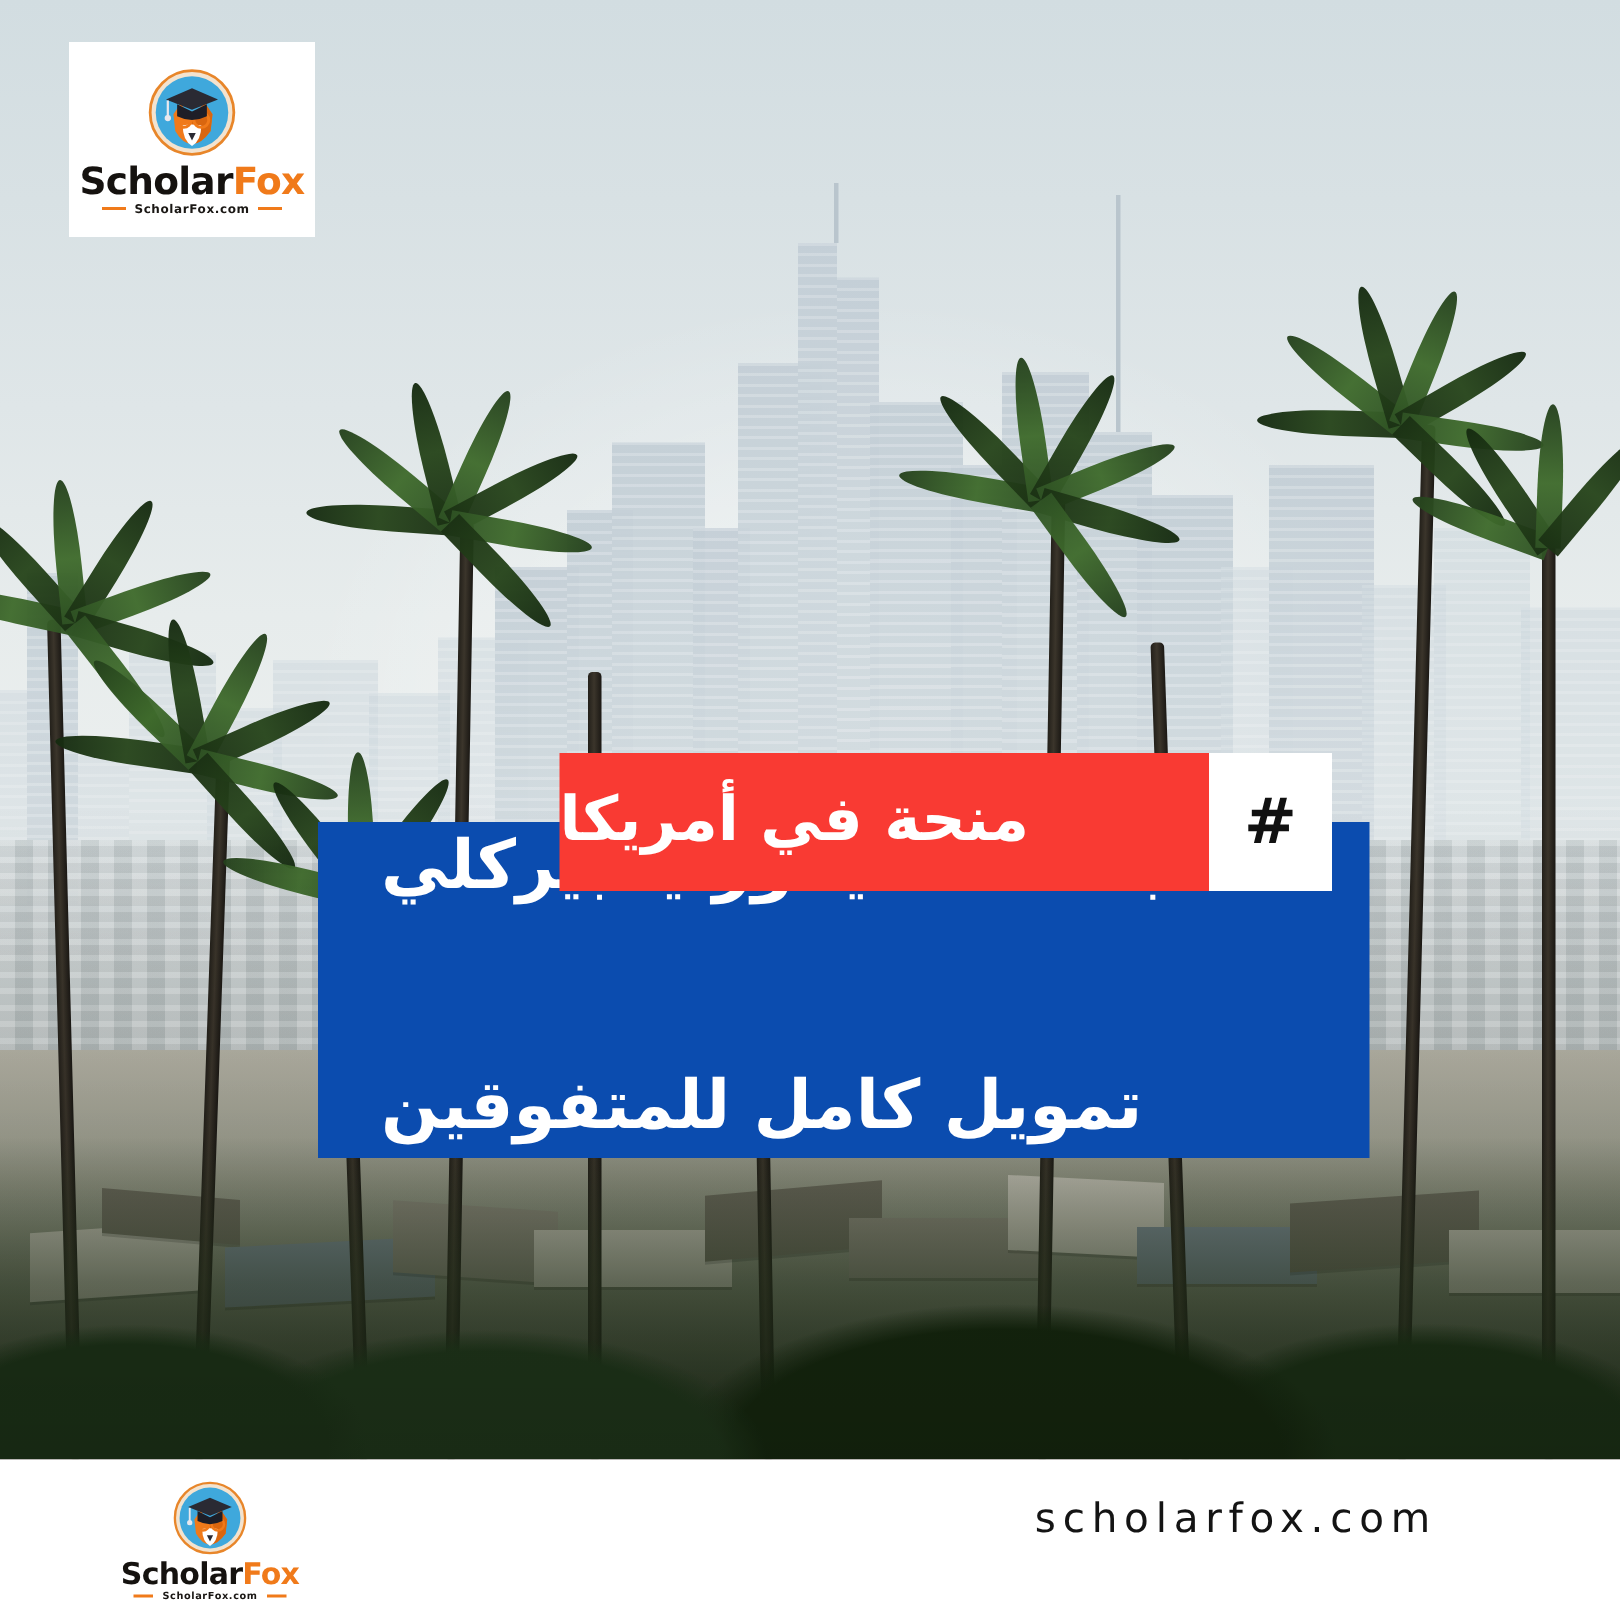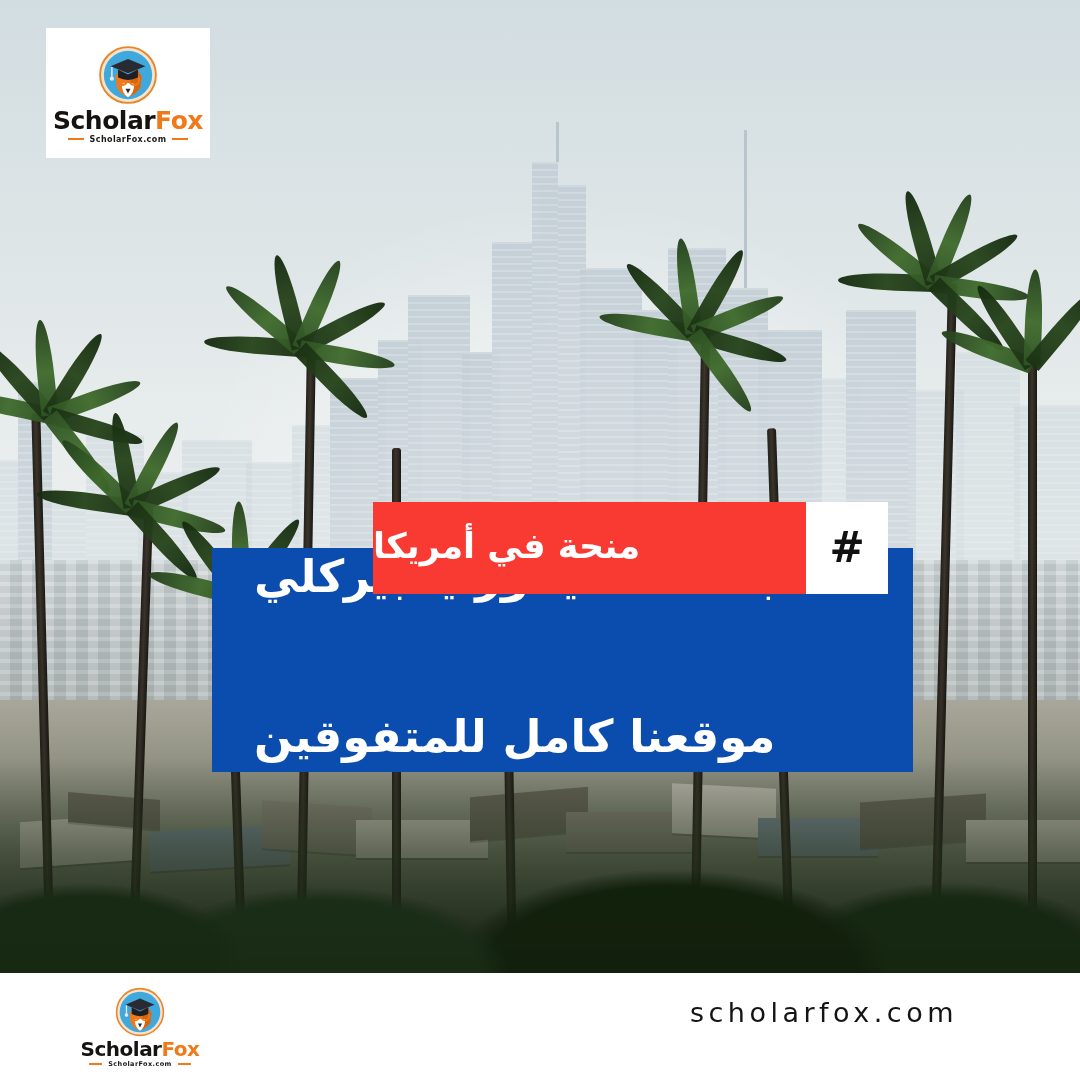--- a/index.html
+++ b/index.html
@@ -179,21 +179,21 @@
     left:373px; top:502px;
     width:433px; height:92px;
     background:#F93A33;
     display:flex; align-items:center; justify-content:flex-end;
     padding:0 24px 4px 0;
     direction:rtl;
   }
   .red-line {
     color:#ffffff;
     font-weight:800;
-    font-size:35px;
+    font-size:41px;
     line-height:1;
     white-space:nowrap;
     text-align:right;
   }
 
   .hash-block {
     position:absolute;
     left:806px; top:502px;
     width:82px; height:92px;
     background:#ffffff;
@@ -437,21 +437,21 @@
     </div>
     <div class="tagline-row">
       <span class="dash"></span>
       <span class="tagline">ScholarFox.com</span>
       <span class="dash"></span>
     </div>
   </div>
 
   <div class="blue-block">
     <div class="blue-line">جامعة كاليفورنيا بيركلي</div>
-    <div class="blue-line">موقعنا كامل للمتفوقين</div>
+    <div class="blue-line">تمويل كامل للمتفوقين</div>
   </div>
 
   <div class="red-block">
     <div class="red-line">منحة في أمريكا</div>
   </div>
 
   <div class="hash-block">
     <span class="hash-glyph">#</span>
   </div>
 

